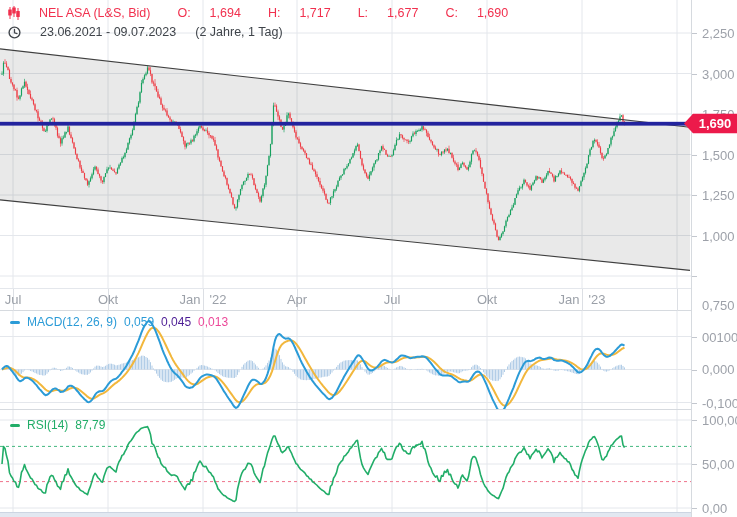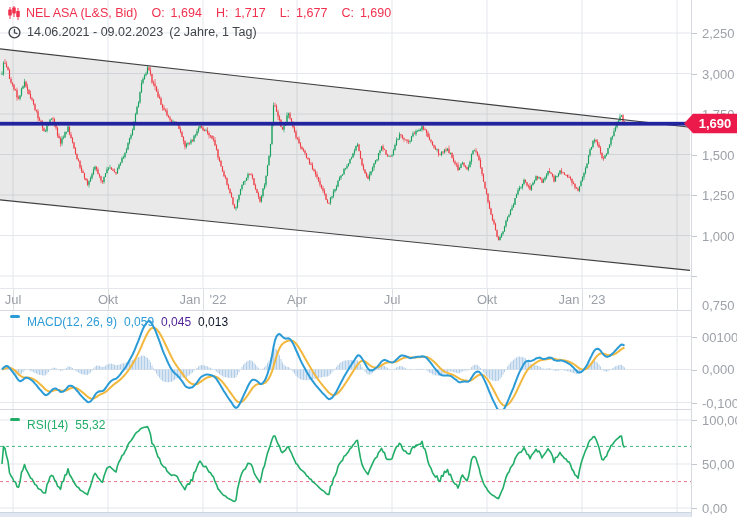--- a/index.html
+++ b/index.html
@@ -2,41 +2,41 @@
 <html><head>
 <meta charset="utf-8">
 <style>
   html,body{margin:0;padding:0;background:#fff;}
   #app{position:relative;width:737px;height:517px;background:#fff;overflow:hidden;
        font-family:"Liberation Sans",sans-serif;-webkit-font-smoothing:antialiased;}
   svg{display:block;}
   .surface{position:absolute;left:0;cursor:crosshair;}
   
   #hdr{position:absolute;top:5px;left:8px;z-index:30;line-height:16px;}
-  .hrow{display:flex;align-items:center;gap:6px;font-size:12.5px;white-space:pre;}
+  .hrow{display:flex;align-items:center;gap:19px;font-size:12.5px;white-space:pre;}
   .hrow.sym{color:#f1304e;}
   .hrow.rng{color:#3f444a;margin-top:3px;}
   .hgap{margin-left:8px;}
   
   #yaxis{position:absolute;top:0;left:691px;width:46px;height:517px;background:#fff;
          border-left:1px solid #d6dadf;z-index:20;cursor:ns-resize;}
   .ytick{position:absolute;left:10px;transform:translateY(-50%);font-size:13px;color:#9da1a9;white-space:nowrap;}
   .ydash{position:absolute;left:0;width:5px;height:1px;background:#c3c7ce;}
   #badge{position:absolute;left:-8px;z-index:25;}
   
   #xaxis{position:absolute;top:288px;left:0;width:691px;height:23px;box-sizing:border-box;
          border-top:1px solid #e4e7ec;border-bottom:1px solid #d6dadf;background:#fff;z-index:10;cursor:ew-resize;}
   .xtick{position:absolute;top:3px;transform:translateX(-50%);font-size:13px;color:#9ba0a8;display:flex;gap:9px;}
   .xdiv{position:absolute;top:0;width:1px;height:22px;background:#dcdfe4;}
   
-  .legend{position:absolute;left:10px;z-index:30;display:flex;align-items:flex-start;gap:7px;font-size:12px;}
+  .legend{position:absolute;left:10px;z-index:30;display:flex;align-items:center;gap:7px;font-size:12px;}
   .key{width:10px;height:3px;border-radius:2px;display:inline-block;}
   #macdLegend{top:315px;}
   #rsiLegend{top:418px;}
-  .c-macd{color:#2b9bd7}.c-sig{color:#4c1d95}.c-hist{color:#0f172a}.c-rsi{color:#21ad68}
+  .c-macd{color:#2b9bd7}.c-sig{color:#4c1d95}.c-hist{color:#ec4899}.c-rsi{color:#21ad68}
   #sepMacdRsi{position:absolute;top:409px;left:0;width:691px;height:1px;background:#d6dadf;}
   #bottomStrip{position:absolute;top:512px;left:0;width:737px;height:5px;background:#e2e8f1;border-top:1px solid #ccd5e2;}
 </style>
 </head>
 <body>
 
 <div id="app">
 
   <div class="surface" id="mainSurface" style="top:0;width:691px;height:288px;">
     <svg id="mainSvg" width="691" height="288" viewBox="0 0 691 288">
@@ -184,30 +184,30 @@
             <rect x="4.8" y="2" width="2.4" height="5"></rect>
           <line x1="10" y1="2" x2="10" y2="14"></line>
             <rect x="8.8" y="5.5" width="2.4" height="5"></rect>
         </g>
       </svg><span>NEL ASA (L&amp;S, Bid)</span><span class="hgap">O:</span><span>1,694</span><span class="hgap">H:</span><span>1,717</span><span class="hgap">L:</span><span>1,677</span><span class="hgap">C:</span><span>1,690</span>
     </div>
     <div class="hrow rng">
       <svg width="13" height="13" viewBox="0 0 13 13">
         <circle cx="6.5" cy="6.5" r="5.4" fill="none" stroke="#42474d" stroke-width="1.4"></circle>
         <path d="M6.5,3.4 L6.5,6.8 L9,7.6" fill="none" stroke="#42474d" stroke-width="1.3" stroke-linecap="round"></path>
-      </svg><span>14.06.2021 - 09.02.2023</span><span>(2 Jahre, 1 Tag)</span>
+      </svg><span>23.06.2021 - 09.07.2023</span><span>(2 Jahre, 1 Tag)</span>
     </div>
   </div>
 
   <div class="legend" id="macdLegend">
     <span class="key" style="background:#2b9bd7"></span>
     <span class="c-macd">MACD(12, 26, 9)</span>
     <span class="c-macd">0,059</span>
     <span class="c-sig">0,045</span>
     <span class="c-hist">0,013</span>
   </div>
   <div class="legend" id="rsiLegend">
     <span class="key" style="background:#21ad68"></span>
     <span class="c-rsi">RSI(14)</span>
-    <span class="c-rsi">55,32</span>
+    <span class="c-rsi">87,79</span>
   </div>
 
 </div>
 
 </body></html>

